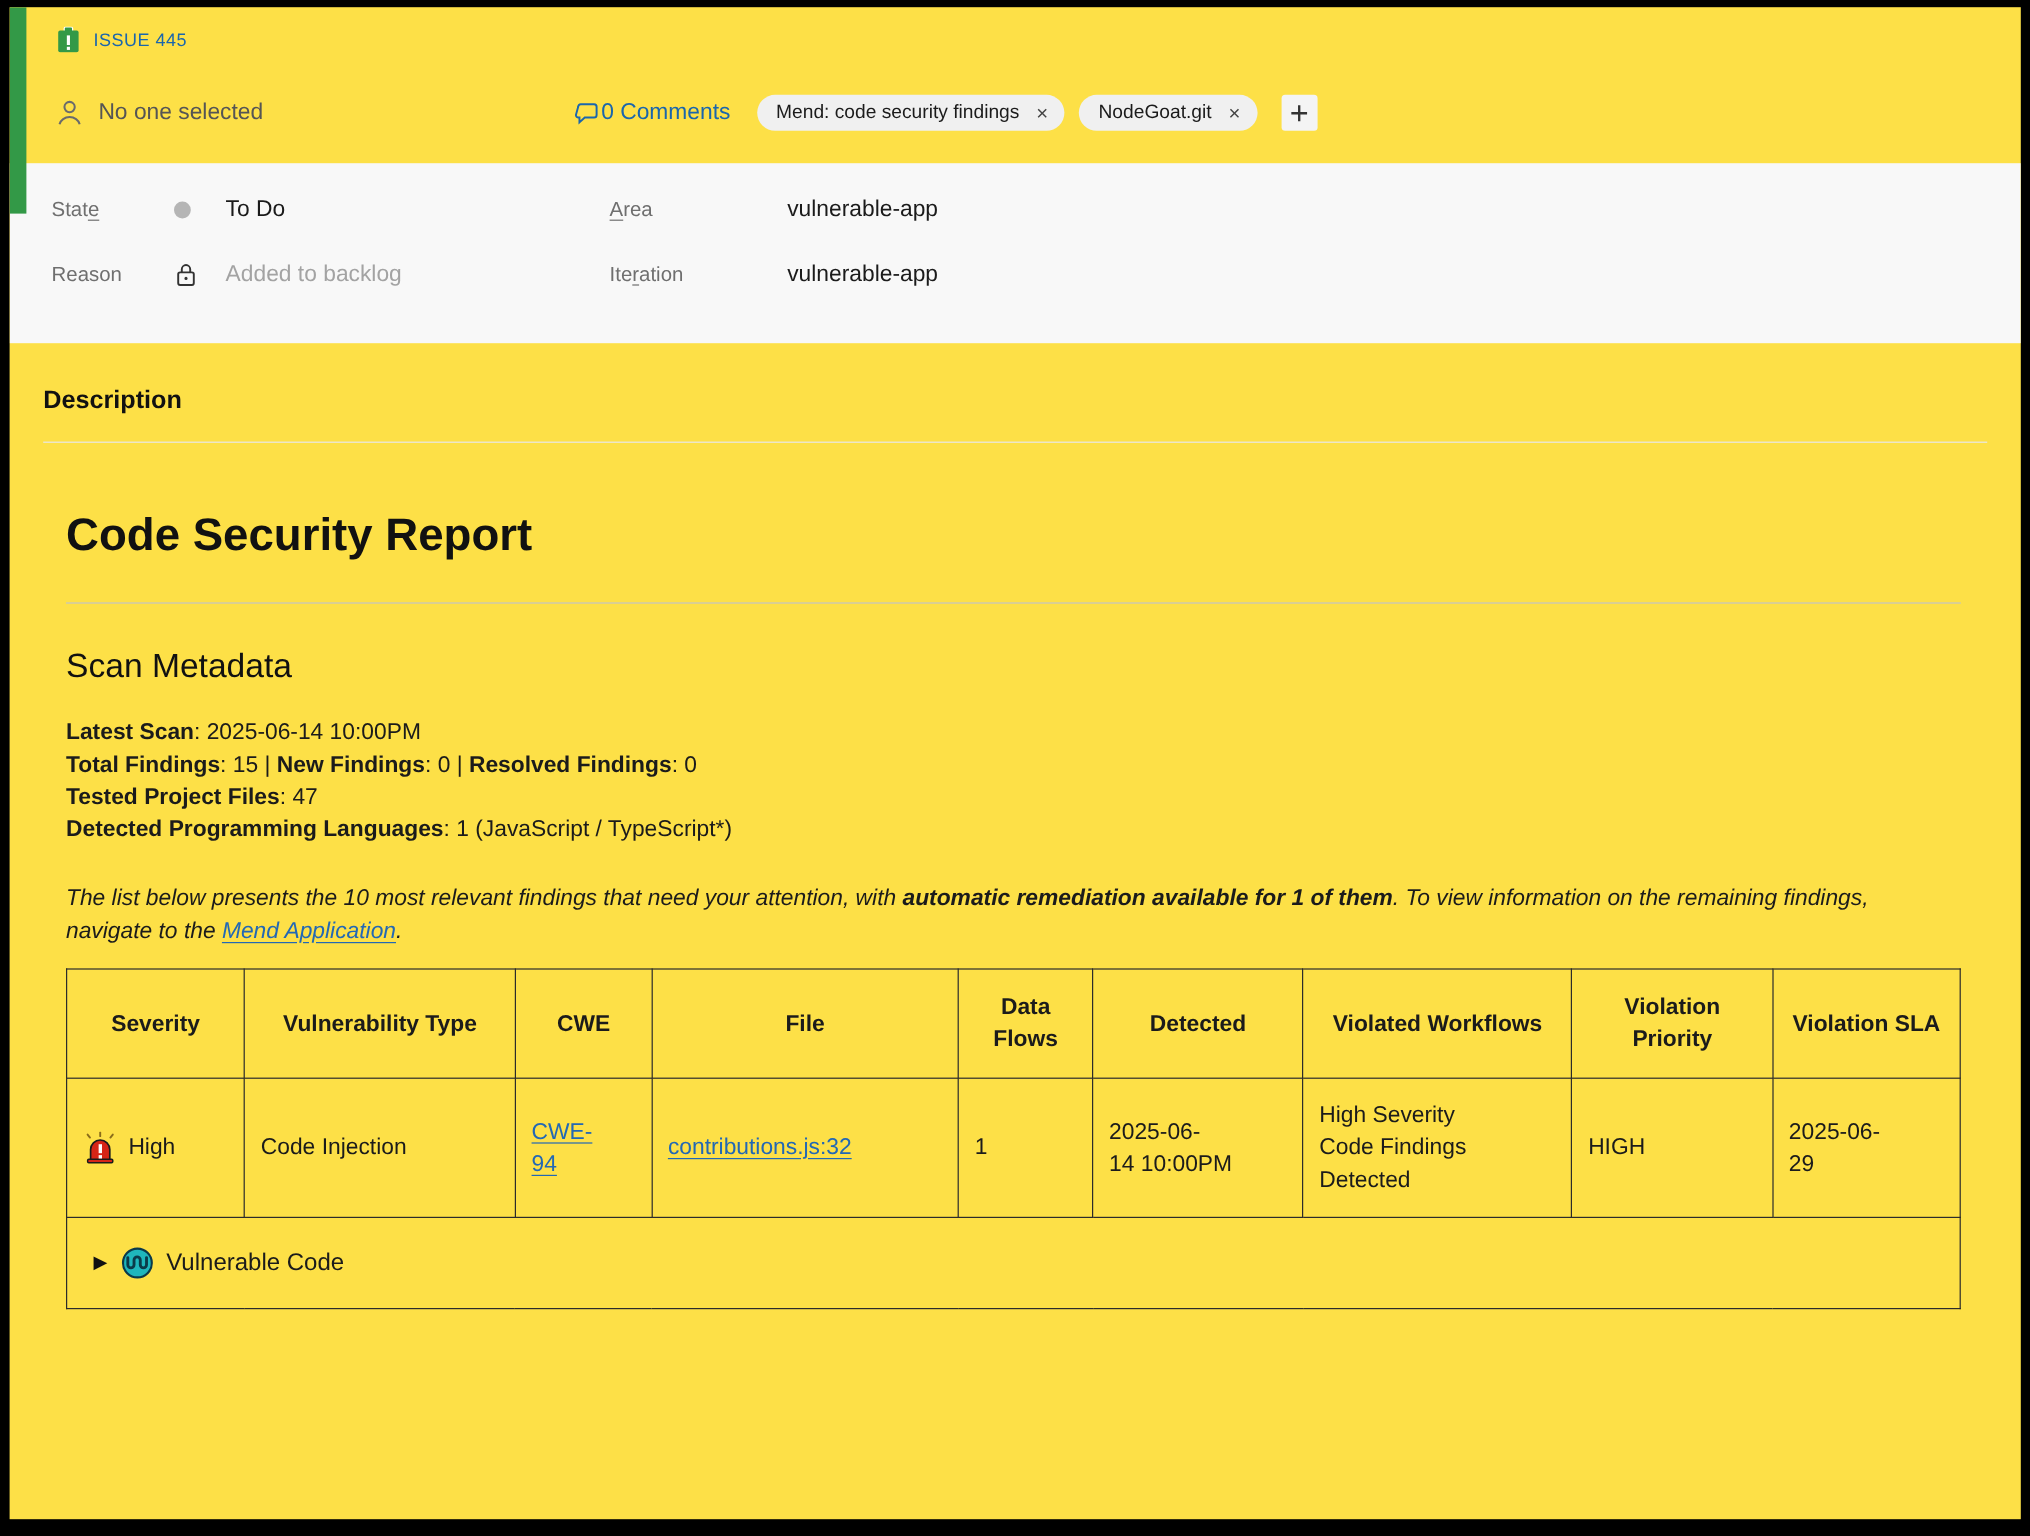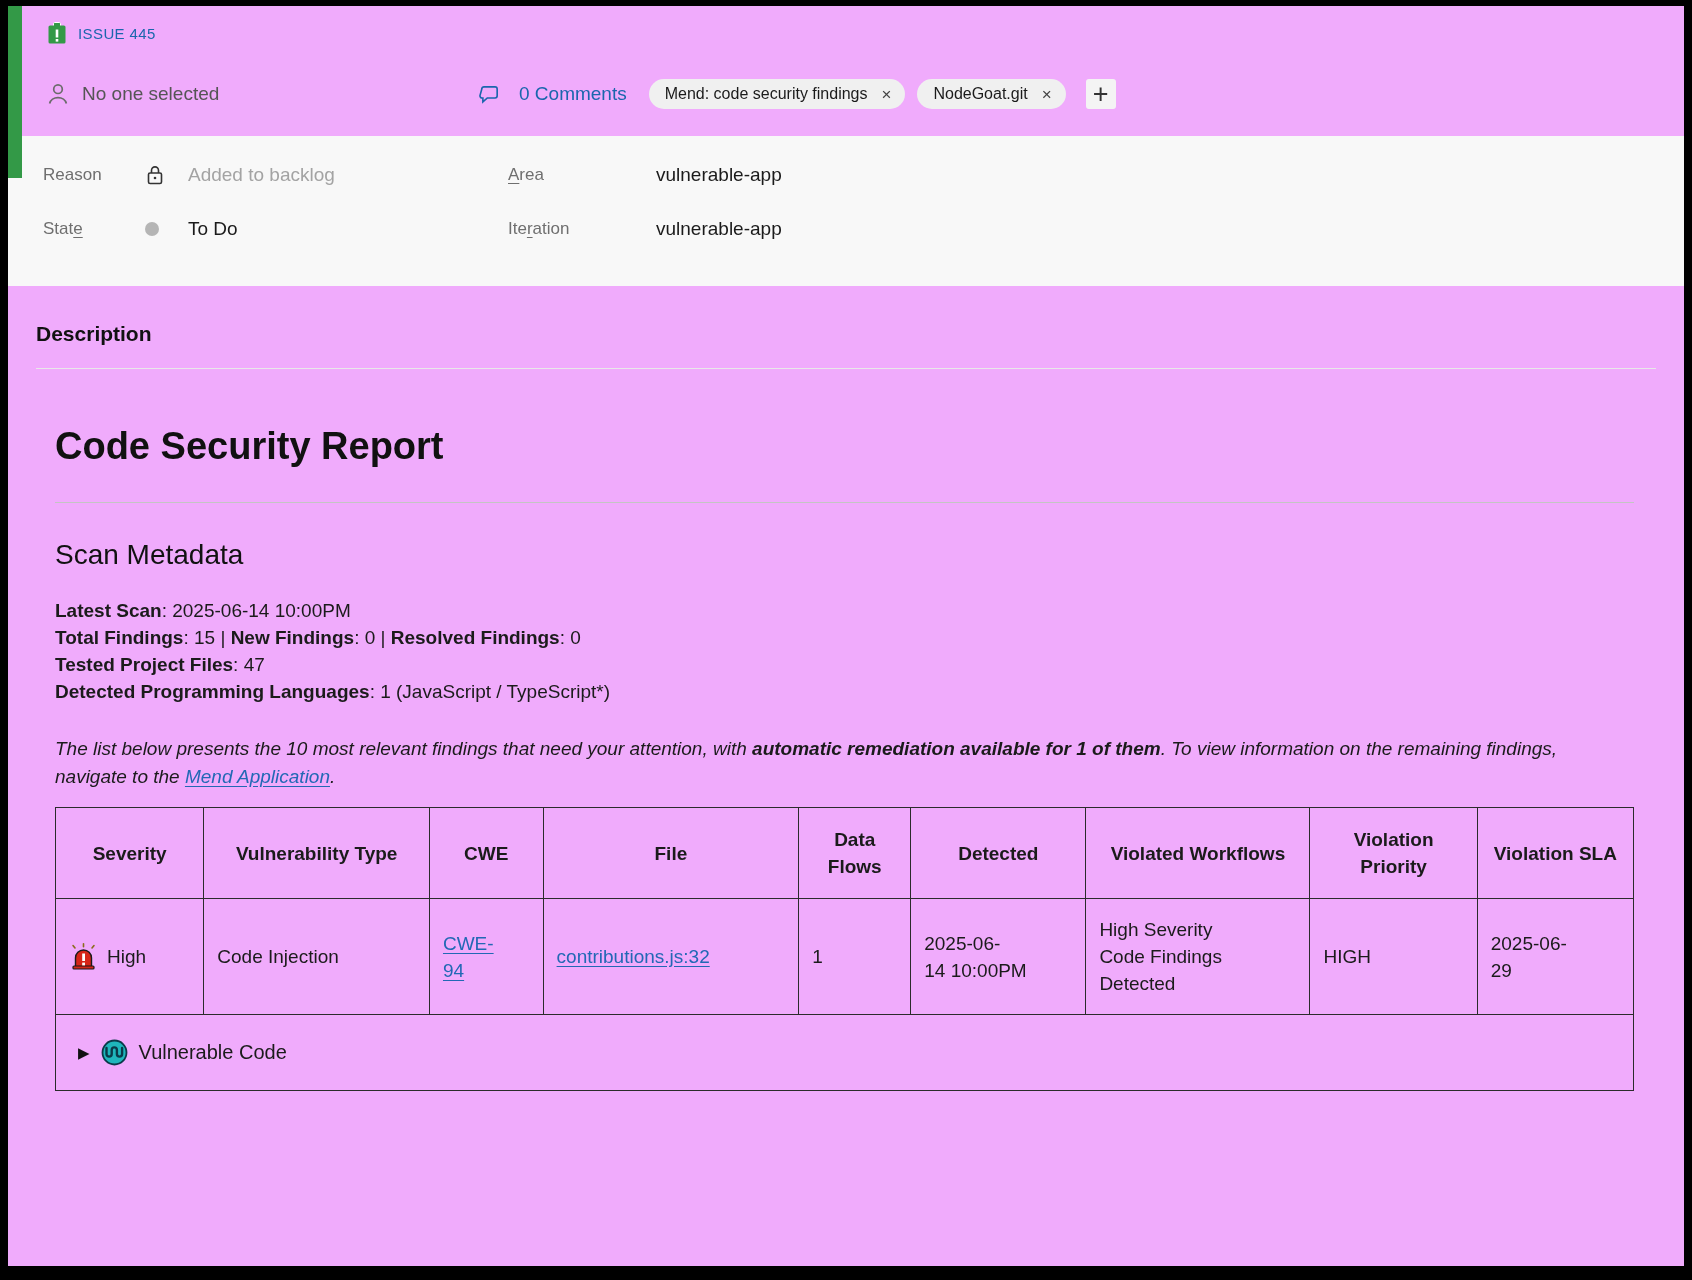--- a/index.html
+++ b/index.html
@@ -4,33 +4,33 @@
 <style>
   * { box-sizing: border-box; }
   html,body { margin:0; padding:0; }
   body {
     width:1692px; height:1280px;
     background:#000;
     font-family:"Liberation Sans", sans-serif;
     color:#1b1b1b;
   }
   .page { width:1692px; height:1280px; padding:6px 8px 14px 8px; }
-  .frame { position:relative; width:100%; height:100%; background:#f0abfc; overflow:hidden; }
+  .frame { position:relative; width:100%; height:100%; background:#fde047; overflow:hidden; }
 
   
   .accent-bar { position:absolute; left:0; top:0; width:14px; height:172px; background:#339947; }
   .header { padding:14px 24px 0 38px; }
   .type-row { display:flex; align-items:center; gap:10px; height:26px; }
   .type-label { color:#1a66ad; font-size:15px; letter-spacing:.4px; }
   .title-row { display:flex; align-items:baseline; margin-top:16px; font-size:27px; color:#1c1c1c; }
   .wi-id { margin-right:34px; }
   .wi-title { flex:1; white-space:nowrap; overflow:hidden; }
   .meta-row { display:flex; align-items:center; margin-top:30px; height:36px; }
   .assignee { display:flex; align-items:center; gap:12px; width:432px; color:#555; font-size:19px; }
-  .comments { display:flex; align-items:center; gap:18px; color:#1a66ad; font-size:19px; cursor:pointer; }
+  .comments { display:flex; align-items:center; gap:0; color:#1a66ad; font-size:19px; cursor:pointer; }
   .tags { display:flex; align-items:center; gap:12px; margin-left:22px; }
   .tag-pill { display:flex; align-items:center; gap:14px; background:#f0f0f0; border-radius:16px;
               padding:6px 14px 6px 16px; font-size:16px; color:#1b1b1b; }
   .tag-x { color:#444; font-size:17px; cursor:pointer; line-height:1; }
   .add-tag { margin-left:8px; font-size:27px; font-weight:300; color:#333; background:#f4f4f4;
              border:none; border-radius:3px; width:30px; height:30px; line-height:26px; cursor:pointer; }
 
   
   .fields { margin-top:24px; background:#f8f8f8; padding:22px 0 20px 35px;
             display:grid; grid-template-columns:465px auto; }
@@ -110,36 +110,36 @@
             <span class="tag-x">×</span>
           </span>
           <button class="add-tag">+</button>
         </div>
       </div>
     </div>
 
     <div class="fields">
       <div class="left-col">
         <div class="field-row">
+          <span class="f-label"><span>Stat</span><span class="key">e</span></span>
+          <span class="f-icon">
+              <span class="state-dot"></span>
+            </span>
+          <span class="f-value">To Do</span>
+        </div>
+        <div class="field-row">
           <span class="f-label">Reason</span>
           <span class="f-icon">
             <svg width="20" height="22" viewBox="0 0 20 22" fill="none">
               <rect x="3.5" y="9" width="13" height="10.5" rx="1.6" stroke="#333" stroke-width="1.6"></rect>
               <path d="M6.5 9 V6.4 a3.5 3.5 0 0 1 7 0 V9" stroke="#333" stroke-width="1.6"></path>
               <circle cx="10" cy="14" r="1.3" fill="#333"></circle>
             </svg>
           </span>
           <span class="f-value placeholder">Added to backlog</span>
-        </div>
-        <div class="field-row">
-          <span class="f-label"><span>Stat</span><span class="key">e</span></span>
-          <span class="f-icon">
-              <span class="state-dot"></span>
-            </span>
-          <span class="f-value">To Do</span>
         </div>
       </div>
       <div class="right-col">
         <div class="field-row">
           <span class="f-label"><span class="key">A</span><span>rea</span></span>
           <span class="f-value">vulnerable-app</span>
         </div>
         <div class="field-row">
           <span class="f-label"><span>Ite</span><span class="key">r</span><span>ation</span></span>
           <span class="f-value">vulnerable-app</span>

